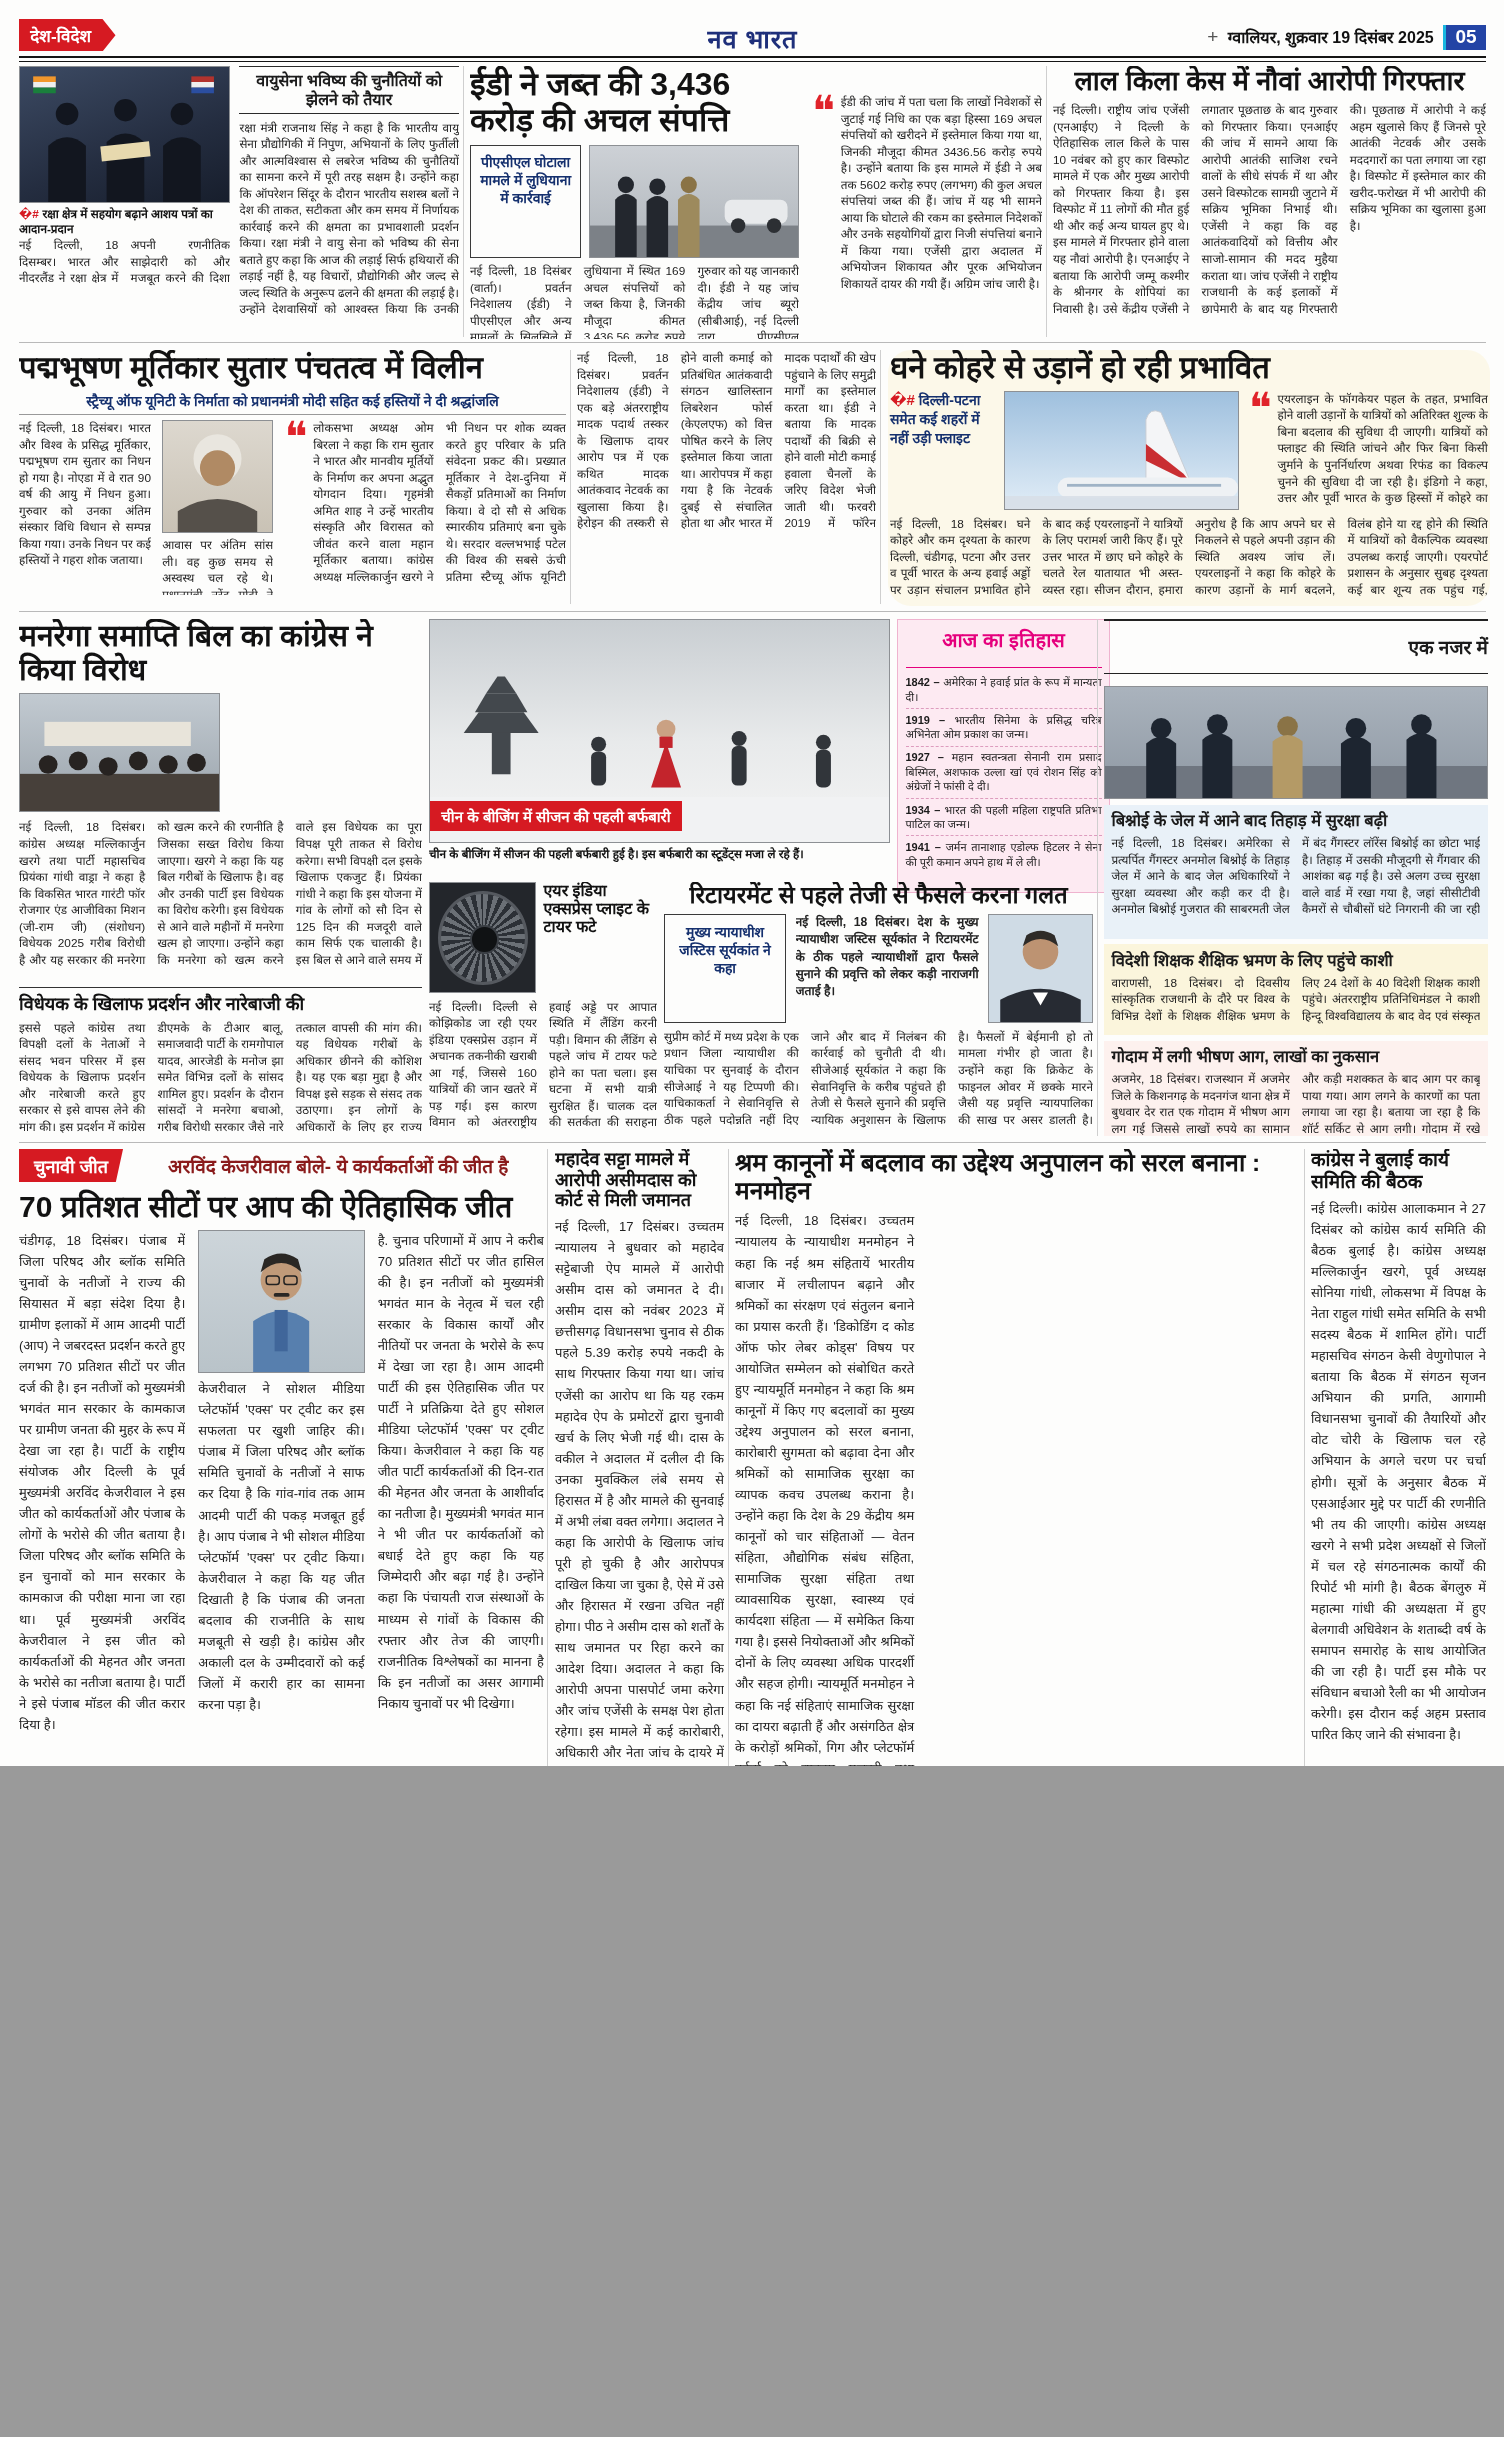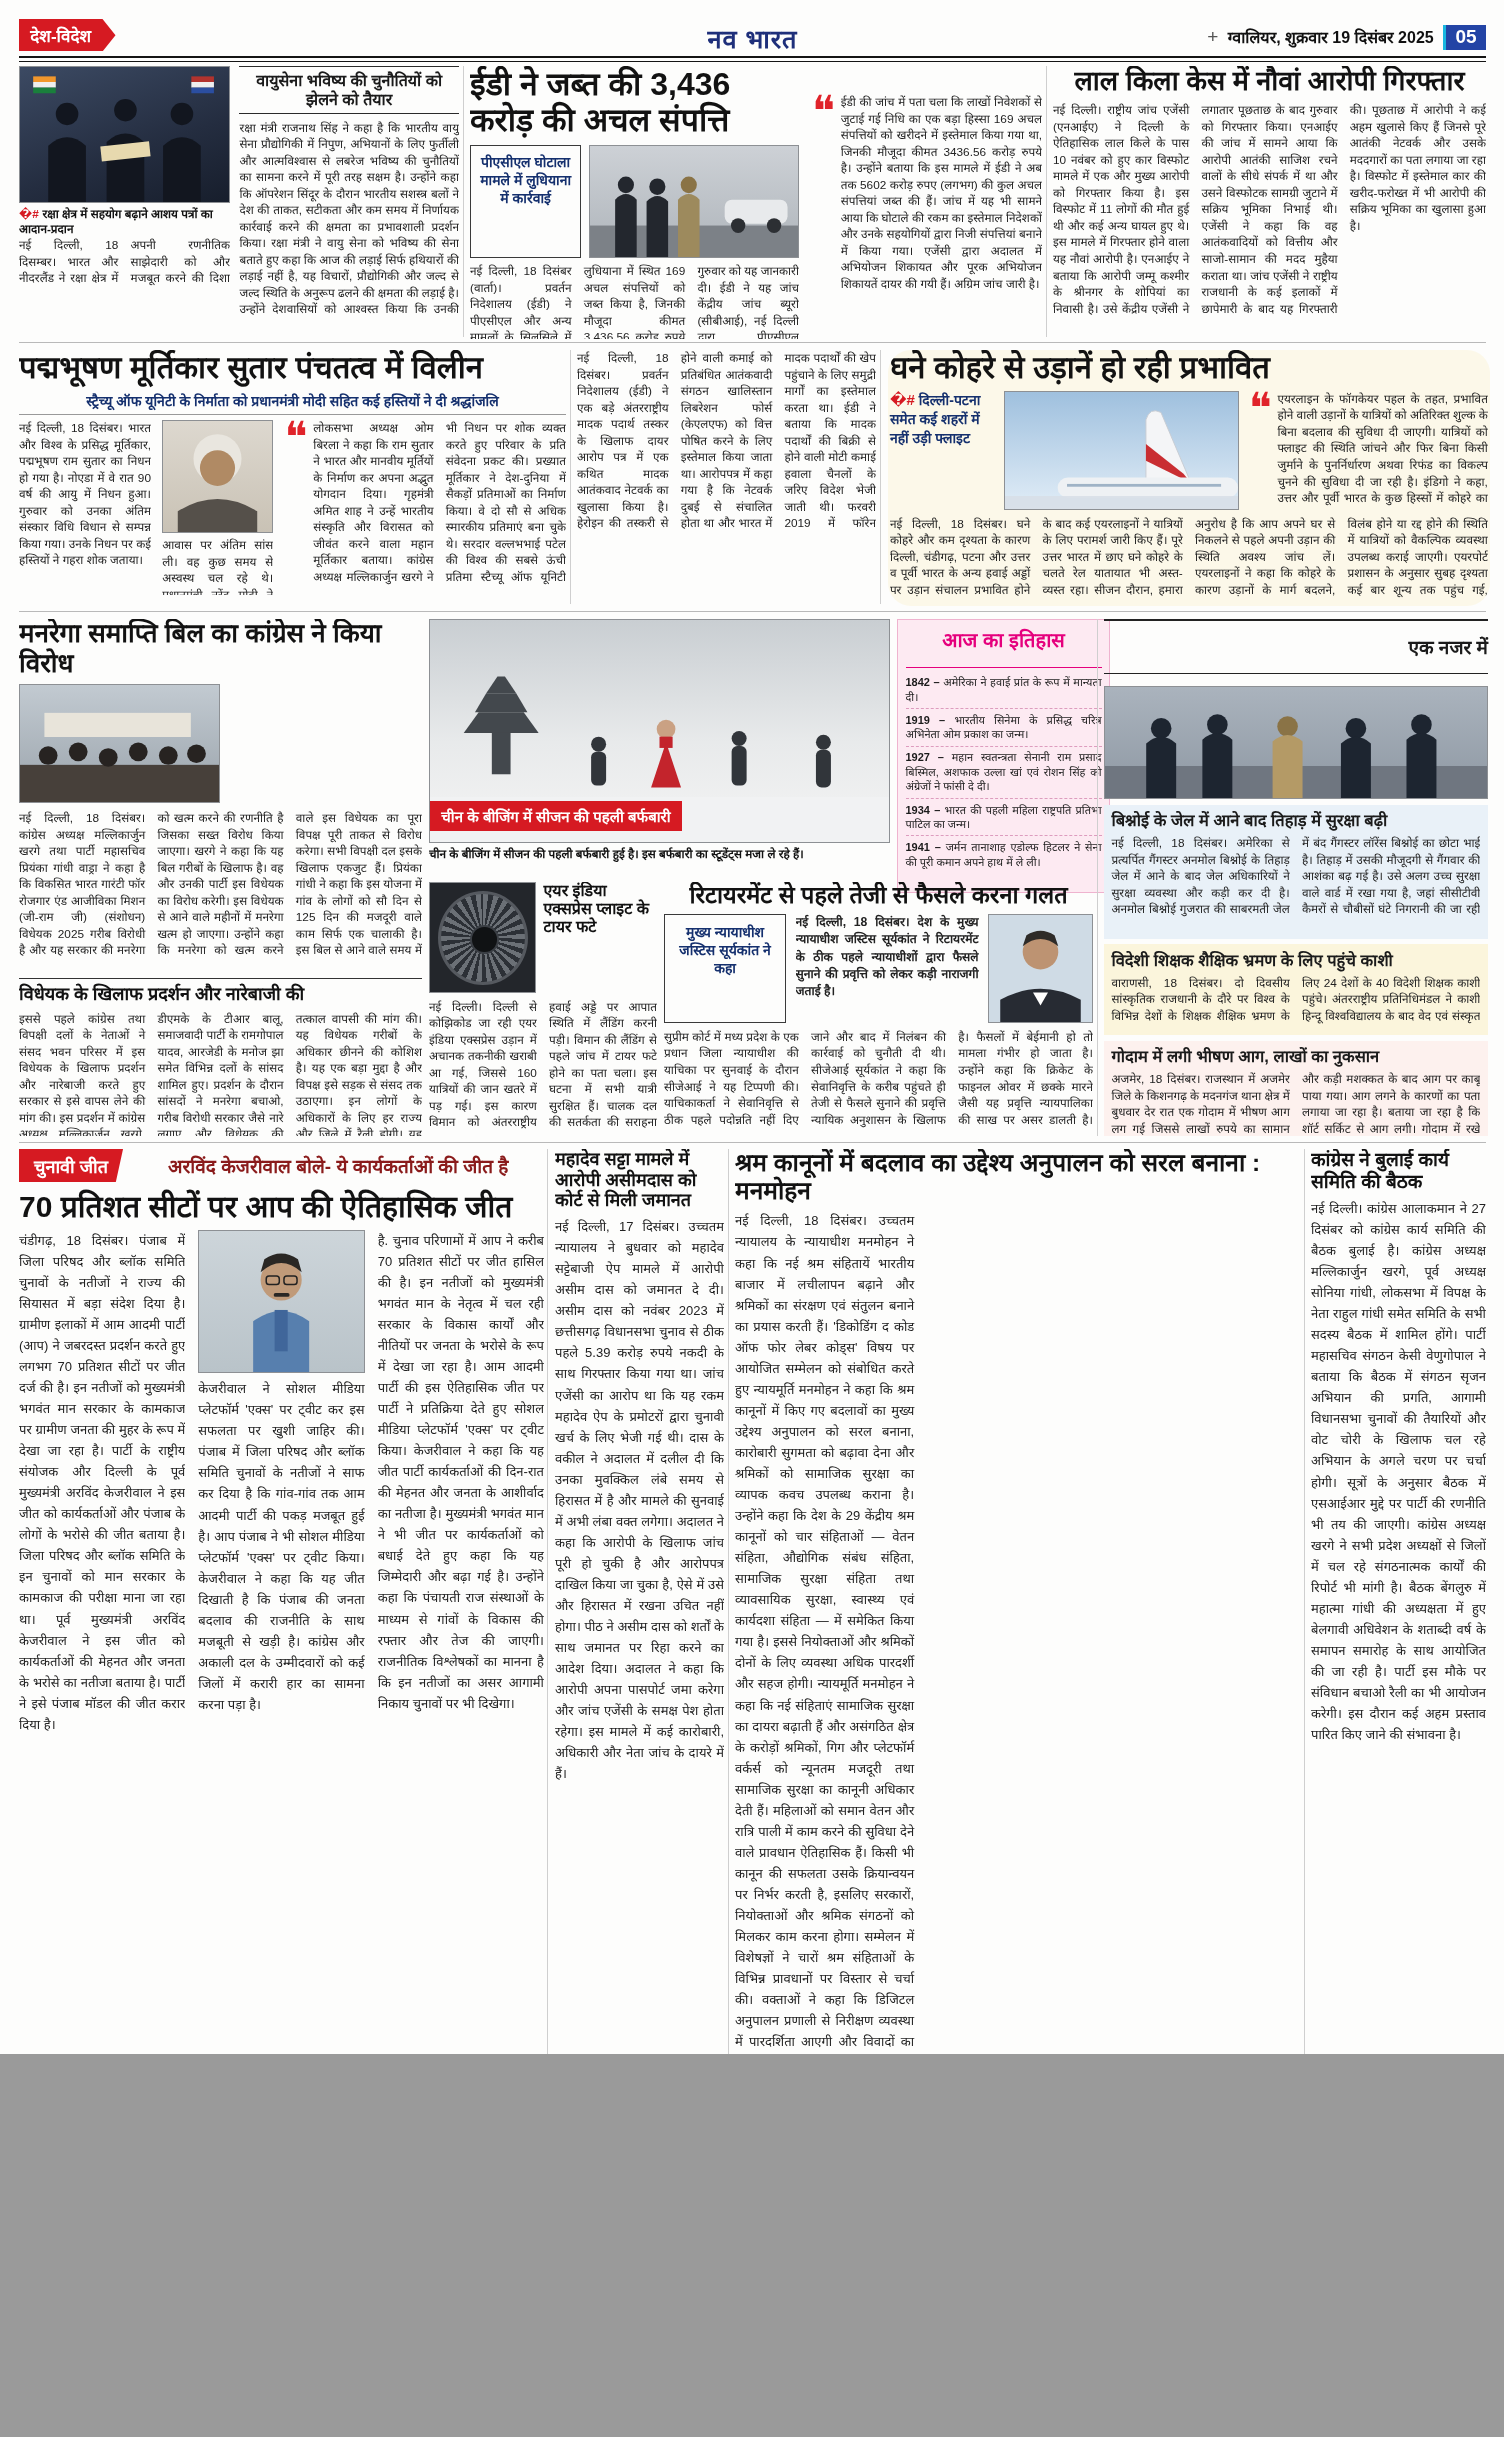--- a/index.html
+++ b/index.html
@@ -1,16 +1,16 @@
 <!DOCTYPE html>
 <html style="font-size:15px"><head>
 <meta charset="utf-8">
 <style>
   html,body{margin:0;padding:0;background:#9a9a9a;}
-  .page{position:relative;width:1505px;height:2054px;margin:0 auto;background:#fdfdfc;
+  .page{position:relative;width:1505px;height:1766px;margin:0 auto;background:#fdfdfc;
         font-family:"Liberation Sans","DejaVu Sans",sans-serif;color:#1b1b1b;overflow:hidden;}
   .abs{position:absolute;overflow:hidden;}
   .hl{font-weight:800;color:#121212;line-height:1.14;margin:0 0 5.6px 0;}
   .body{font-size:11.8px;line-height:1.4;text-align:justify;color:#222;overflow:hidden;white-space:pre-line;}
   .b14{font-size:13px;line-height:1.62;}
   .cols2{column-count:2;column-gap:12.2px;column-fill:auto;}
   .cols3{column-count:3;column-gap:12.2px;column-fill:auto;}
   .cols4{column-count:4;column-gap:12.2px;column-fill:auto;}
   .photo{position:relative;overflow:hidden;background:#b9bec4;border:0.9px solid #8d9094;}
   .photo svg{display:block;width:100%;height:100%;}
@@ -211,21 +211,21 @@
         <span class="qmark">❝</span>
         <div class="body" style="height:115px">एयरलाइन के फॉगकेयर पहल के तहत, प्रभावित होने वाली उड़ानों के यात्रियों को अतिरिक्त शुल्क के बिना बदलाव की सुविधा दी जाएगी। यात्रियों को फ्लाइट की स्थिति जांचने और फिर बिना किसी जुर्माने के पुनर्निर्धारण अथवा रिफंड का विकल्प चुनने की सुविधा दी जा रही है। इंडिगो ने कहा, उत्तर और पूर्वी भारत के कुछ हिस्सों में कोहरे का असर उड़ानों पर पड़ सकता है, शुरुआती घंटों में हवाई अड्डे पर परिचालन की गति धीमी हो सकती है। सुरक्षा के मद्देनजर, कुछ उड़ानों में देरी भी हो सकती है या वे बदलाव से गुजर सकती हैं।</div>
       </div>
     </div>
     <div class="body cols4" style="height:87px;margin-top:5.6px">नई दिल्ली, 18 दिसंबर। घने कोहरे और कम दृश्यता के कारण दिल्ली, चंडीगढ़, पटना और उत्तर व पूर्वी भारत के अन्य हवाई अड्डों पर उड़ान संचालन प्रभावित होने के बाद कई एयरलाइनों ने यात्रियों के लिए परामर्श जारी किए हैं। पूरे उत्तर भारत में छाए घने कोहरे के चलते रेल यातायात भी अस्त-व्यस्त रहा। सीजन दौरान, हमारा अनुरोध है कि आप अपने घर से निकलने से पहले अपनी उड़ान की स्थिति अवश्य जांच लें। एयरलाइनों ने कहा कि कोहरे के कारण उड़ानों के मार्ग बदलने, विलंब होने या रद्द होने की स्थिति में यात्रियों को वैकल्पिक व्यवस्था उपलब्ध कराई जाएगी। एयरपोर्ट प्रशासन के अनुसार सुबह दृश्यता कई बार शून्य तक पहुंच गई, जिससे कैट-3 तकनीक से लैस विमान ही उतर सके। रेलवे के अनुसार दिल्ली आने वाली दो दर्जन से अधिक रेलगाड़ियां कई घंटे की देरी से चल रही हैं।</div>
   </article>
 
   <div class="abs hrule" style="left:19px;top:611px;width:1467px"></div>
 
   <article class="abs" style="left:19px;top:619px;width:403px;height:517px">
-    <h1 class="hl" style="font-size:26px">मनरेगा समाप्ति बिल का कांग्रेस ने किया विरोध</h1>
+    <h1 class="hl" style="font-size:30px">मनरेगा समाप्ति बिल का कांग्रेस ने किया विरोध</h1>
     <div style="display:flex;gap:9.4px;height:119px">
       <div class="photo" style="width:199px;background:linear-gradient(180deg,#c2cad1,#9aa3ab)">
         <svg viewBox="0 0 212 126" preserveAspectRatio="none">
           <rect x="26" y="30" width="156" height="26" fill="#e8e4da"></rect>
           <rect y="86" width="212" height="40" fill="#47403a"></rect>
           <g fill="#272321">
               <circle cx="30" cy="76" r="10"></circle>
               <circle cx="62" cy="72" r="10"></circle>
               <circle cx="94" cy="78" r="10"></circle>
               <circle cx="126" cy="72" r="10"></circle>

